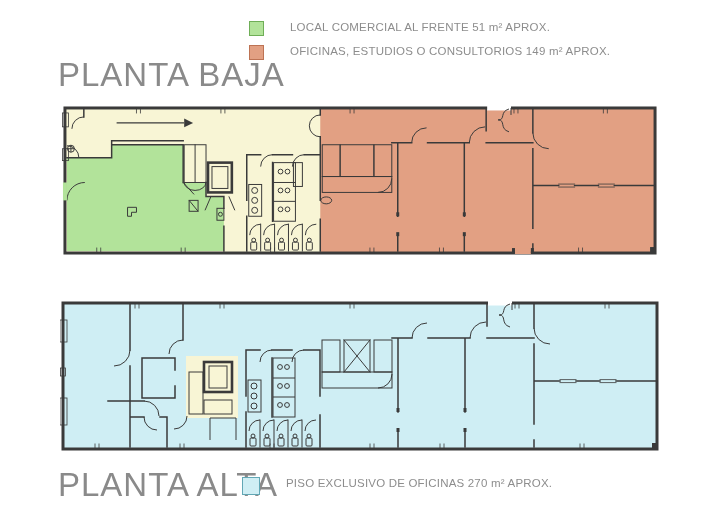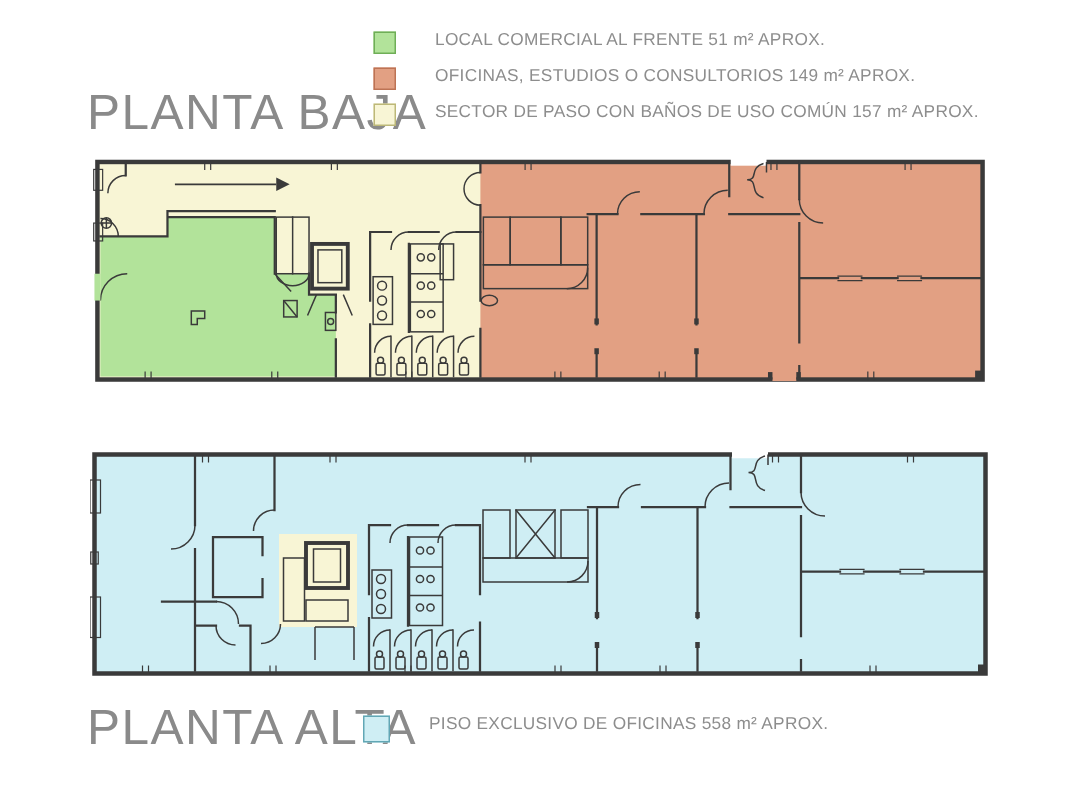--- a/index.html
+++ b/index.html
@@ -36,30 +36,26 @@
 
   <div id="legend-top" class="legend">
     <div class="legend-row">
       <span class="swatch" style="background-color: rgb(178, 227, 154); border-color: rgb(111, 174, 87);"></span>
       <span class="legend-label">LOCAL COMERCIAL AL FRENTE 51 m² APROX.</span>
     </div>
     <div class="legend-row">
       <span class="swatch" style="background-color: rgb(226, 160, 131); border-color: rgb(189, 115, 84);"></span>
       <span class="legend-label">OFICINAS, ESTUDIOS O CONSULTORIOS 149 m² APROX.</span>
     </div>
-    <div class="legend-row">
-      <span class="swatch" style="background-color: rgb(248, 245, 213); border-color: rgb(189, 184, 120);"></span>
-      <span class="legend-label">SECTOR DE PASO CON BAÑOS DE USO COMÚN 157 m² APROX.</span>
-    </div>
   </div>
 
   <div id="legend-bottom" class="legend">
     <div class="legend-row">
       <span class="swatch" style="background-color: rgb(207, 238, 244); border-color: rgb(98, 167, 181);"></span>
-      <span class="legend-label">PISO EXCLUSIVO DE OFICINAS 558 m² APROX.</span>
+      <span class="legend-label">PISO EXCLUSIVO DE OFICINAS 270 m² APROX.</span>
     </div>
   </div>
 
   <svg id="plan-baja" class="plan" width="600" height="151" viewBox="0 0 600 152">
     <defs>
       <pattern id="b-h" width="6" height="4.2" patternUnits="userSpaceOnUse">
         <path d="M0 2 H6" stroke="#4a4a4a" stroke-width="0.9"></path>
       </pattern>
       <pattern id="b-v" width="4.2" height="6" patternUnits="userSpaceOnUse">
         <path d="M2 0 V6" stroke="#4a4a4a" stroke-width="0.9"></path>

